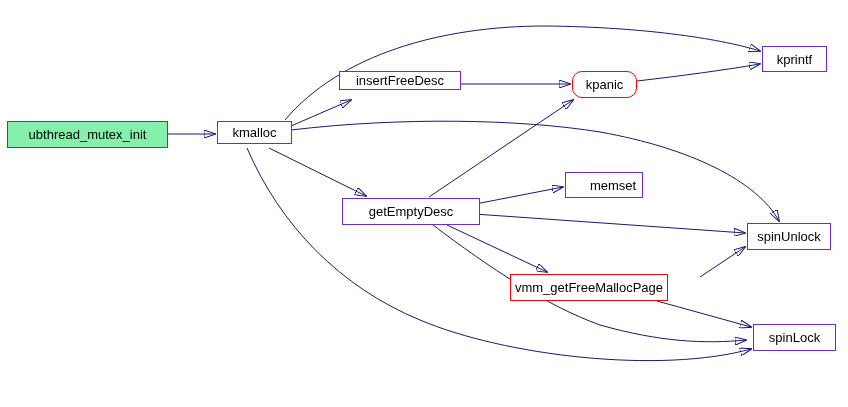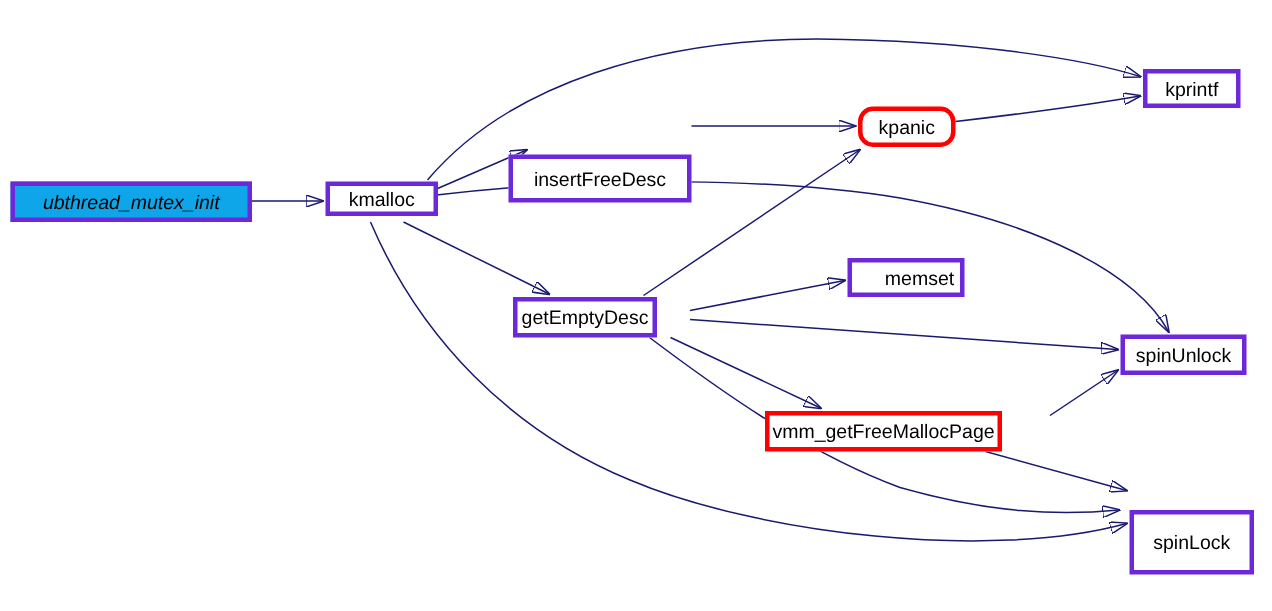--- a/index.html
+++ b/index.html
@@ -10,40 +10,40 @@
     font-family:"Liberation Sans", sans-serif;
     overflow:hidden;
   }
   .edges{position:absolute;left:0;top:0;width:848px;height:407px;}
   .edges path{fill:none;stroke:#191970;stroke-width:1;}
   .node{
     position:absolute;
     display:flex;align-items:center;justify-content:center;
     box-sizing:border-box;
     background:#ffffff;
-    border:3px solid #6d28d9;
+    border:1px solid #6d28d9;
     color:#000000;
     font-size:13px;
     white-space:nowrap;
     cursor:pointer;
   }
-  .node.root{background:#0ea5e9;cursor:default;font-style:italic;}
+  .node.root{background:#86efac;cursor:default;}
   .node.truncated{border-color:#ff0000;}
 
   
   #n-ubthread{left:7px;top:121px;width:161px;height:27px;}
   #n-kmalloc{left:217px;top:121px;width:75px;height:23px;}
-  #n-insertFreeDesc{left:339px;top:71px;width:122px;height:32px;margin-top:32px;}
+  #n-insertFreeDesc{left:339px;top:71px;width:122px;height:19px;}
   #n-kpanic{left:572px;top:71px;width:65px;height:27px;border-radius:10px;}
   #n-kprintf{left:762px;top:46px;width:65px;height:26px;}
-  #n-getEmptyDesc{left:342px;top:198px;width:96px;height:27px;text-align:right;}
+  #n-getEmptyDesc{left:342px;top:198px;width:138px;height:27px;text-align:right;}
   #n-memset{left:565px;top:172px;width:78px;height:26px;padding-left:18px;}
   #n-vmm{left:510px;top:274px;width:158px;height:27px;}
   #n-spinUnlock{left:747px;top:223px;width:84px;height:27px;}
-  #n-spinLock{left:753px;top:324px;width:83px;height:43px;margin-top:16px;}
+  #n-spinLock{left:753px;top:324px;width:83px;height:27px;}
 </style>
 </head>
 <body>
 
 <div class="canvas">
 
   <svg class="edges" width="848" height="407" viewBox="0 0 848 407" xmlns="http://www.w3.org/2000/svg">
     <defs>
       <marker id="arrow" viewBox="0 0 12 8" refX="11" refY="4" markerWidth="12" markerHeight="8" markerUnits="userSpaceOnUse" orient="auto">
         <path d="M0,0 L12,4 L0,8 Z" fill="#191970" stroke="none"></path>

